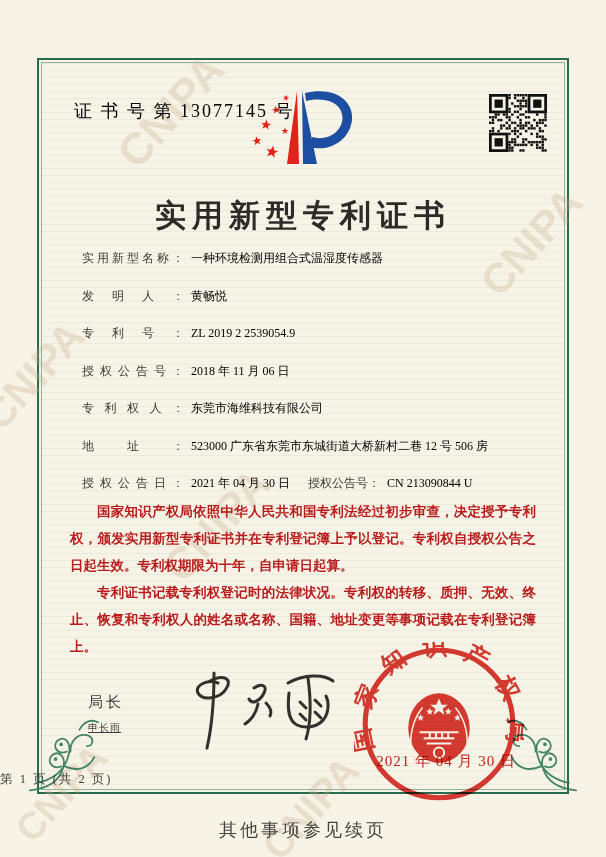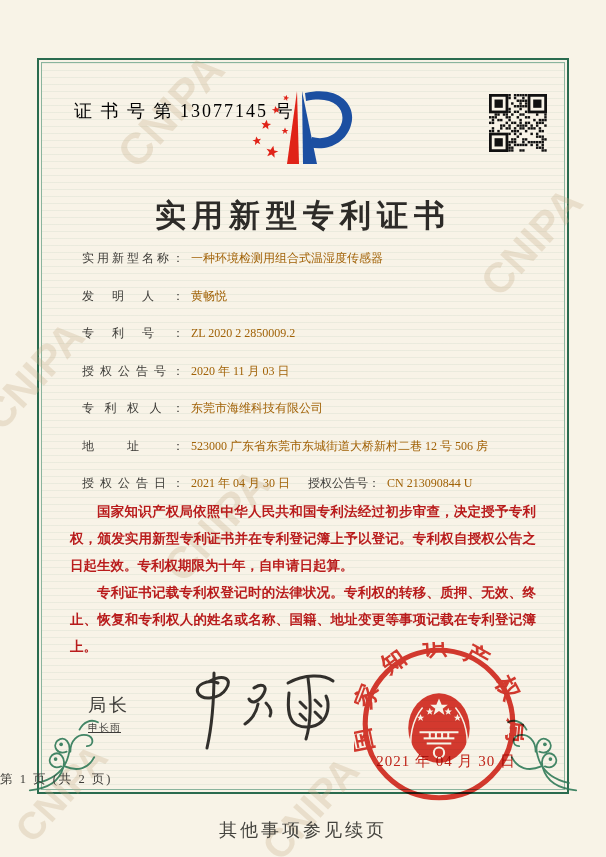--- a/index.html
+++ b/index.html
@@ -36,28 +36,28 @@
     font-size:31px;font-weight:bold;letter-spacing:6px;color:#2d2b28;z-index:3;margin-top:20px;
   }
   .fields{position:absolute;left:82px;top:247px;width:470px;z-index:3;}
   .field-row{
     display:flex;align-items:baseline;margin-bottom:15.5px;
     font-size:12px;line-height:22px;white-space:nowrap;
   }
   .f-label{
     flex:none;width:102px;text-align:justify;text-align-last:justify;color:#3c3b37;
   }
-  .f-value{margin-left:7px;color:#a16207;}
+  .f-value{margin-left:7px;color:#000000;}
   .pair2{margin-left:18px;display:flex;align-items:flex-end;}
   .body-text{
     position:absolute;left:70px;top:498px;width:466px;z-index:3;
     font-size:13.5px;line-height:27px;text-align:justify;color:#b91c1c;font-weight:bold;
   }
   .body-text p{margin:0;text-indent:2em;}
-  .sig-title{position:absolute;left:88px;top:693px;font-size:18px;letter-spacing:3px;z-index:3;}
+  .sig-title{position:absolute;left:88px;top:693px;font-size:15px;letter-spacing:3px;z-index:3;}
   .sig-name{position:absolute;left:88px;top:721px;font-size:10px;letter-spacing:1px;z-index:3;text-decoration:underline;}
   .sig-hand{position:absolute;left:178px;top:668px;width:170px;height:90px;z-index:3;}
   .seal{position:absolute;left:354px;top:642px;width:170px;height:164px;z-index:4;mix-blend-mode:multiply;}
   .seal-date{
     position:absolute;left:368px;top:752px;width:156px;text-align:center;z-index:5;
     font-size:15px;letter-spacing:1px;color:#c8271d;mix-blend-mode:multiply;
   }
   .flourish{position:absolute;width:92px;height:92px;z-index:2;}
   .flourish.left{left:28px;top:702px;}
   .flourish.right{left:486px;top:702px;transform:scaleX(-1);}
@@ -278,25 +278,25 @@
     <div class="field-row">
       <span class="f-label">实用新型名称：</span>
       <span class="f-value">一种环境检测用组合式温湿度传感器</span>
     </div>
     <div class="field-row">
       <span class="f-label">发明人：</span>
       <span class="f-value">黄畅悦</span>
     </div>
     <div class="field-row">
       <span class="f-label">专利号：</span>
-      <span class="f-value">ZL 2020 2 2850009.2</span>
+      <span class="f-value">ZL 2019 2 2539054.9</span>
     </div>
     <div class="field-row">
       <span class="f-label">授权公告号：</span>
-      <span class="f-value">2020 年 11 月 03 日</span>
+      <span class="f-value">2018 年 11 月 06 日</span>
     </div>
     <div class="field-row">
       <span class="f-label">专利权人：</span>
       <span class="f-value">东莞市海维科技有限公司</span>
     </div>
     <div class="field-row">
       <span class="f-label">地址：</span>
       <span class="f-value">523000 广东省东莞市东城街道大桥新村二巷 12 号 506 房</span>
     </div>
     <div class="field-row">

